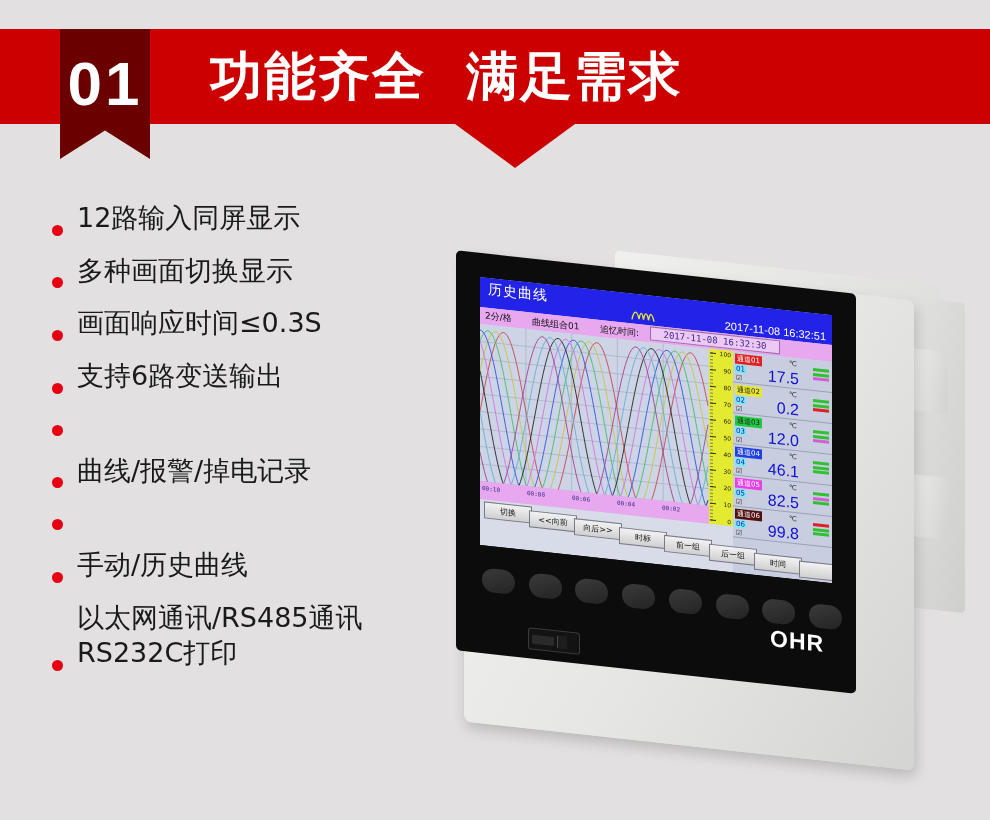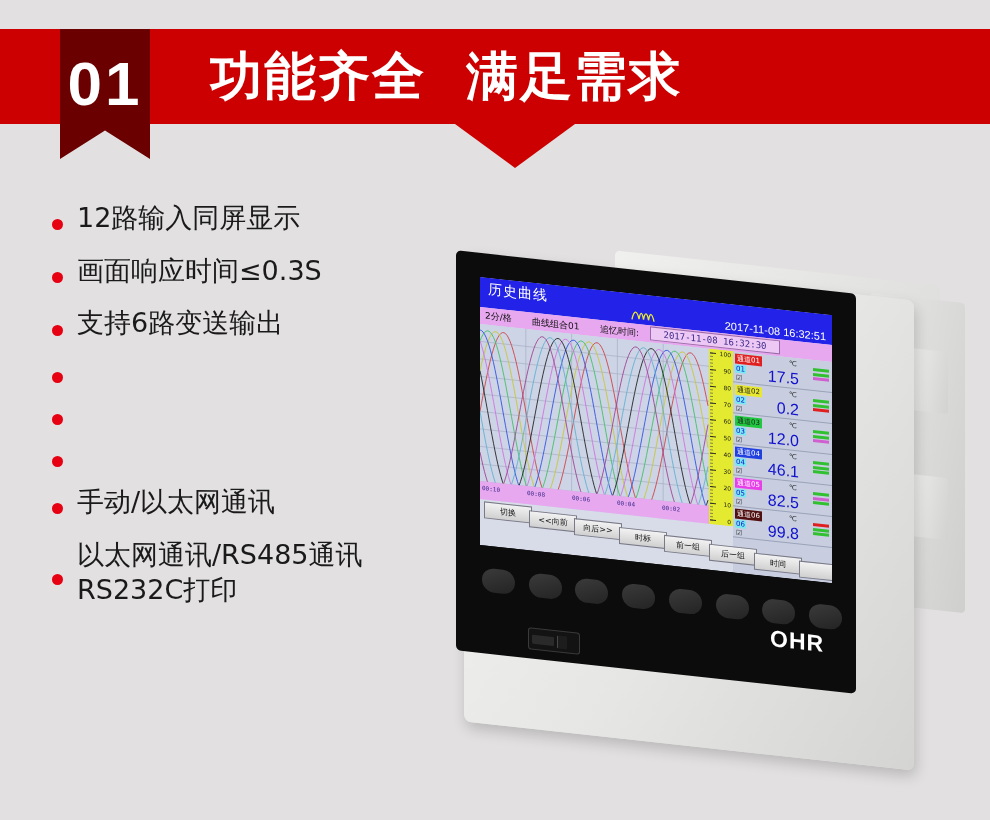--- a/index.html
+++ b/index.html
@@ -38,21 +38,21 @@
     font-family:"DejaVu Sans","Liberation Sans",sans-serif;
     white-space:pre;
     text-align:right;
   }
 
   
   .features{
     position:absolute; left:52px; top:200px; width:420px;
   }
   .feature-row{
-    display:flex; align-items:center; margin-bottom:17px;
+    display:flex; align-items:flex-end; margin-bottom:17px;
   }
   .bullet{
     width:11px; height:11px; border-radius:50%;
     background:#e60012; margin-top:14px; margin-right:14px; flex:0 0 auto;
   }
   .feature-text{
     color:#1a1a1a; font-size:27px; line-height:1.32; letter-spacing:0px;
     font-family:"DejaVu Sans","Liberation Sans",sans-serif;
     white-space:pre-line;
   }
@@ -211,38 +211,43 @@
   </div>
   <div class="banner-title">功能齐全  满足需求</div>
 
   <div class="features">
     <div class="feature-row">
       <span class="bullet"></span>
       <span class="feature-text">12路输入同屏显示</span>
     </div>
     <div class="feature-row">
       <span class="bullet"></span>
+      <span class="feature-text">多种画面切换显示</span>
+    </div>
+    <div class="feature-row">
+      <span class="bullet"></span>
       <span class="feature-text">画面响应时间≤0.3S</span>
     </div>
     <div class="feature-row">
       <span class="bullet"></span>
       <span class="feature-text">支持6路变送输出</span>
     </div>
     <div class="feature-row">
       <span class="bullet"></span>
     </div>
     <div class="feature-row">
       <span class="bullet"></span>
-    </div>
-    <div class="feature-row">
-      <span class="bullet"></span>
-    </div>
-    <div class="feature-row">
-      <span class="bullet"></span>
-      <span class="feature-text">手动/以太网通讯</span>
+      <span class="feature-text">曲线/报警/掉电记录</span>
+    </div>
+    <div class="feature-row">
+      <span class="bullet"></span>
+    </div>
+    <div class="feature-row">
+      <span class="bullet"></span>
+      <span class="feature-text">手动/历史曲线</span>
     </div>
     <div class="feature-row">
       <span class="bullet"></span>
       <span class="feature-text">以太网通讯/RS485通讯
 RS232C打印</span>
     </div>
   </div>
 
   <div id="device">
     <div class="dev-back1"></div>

